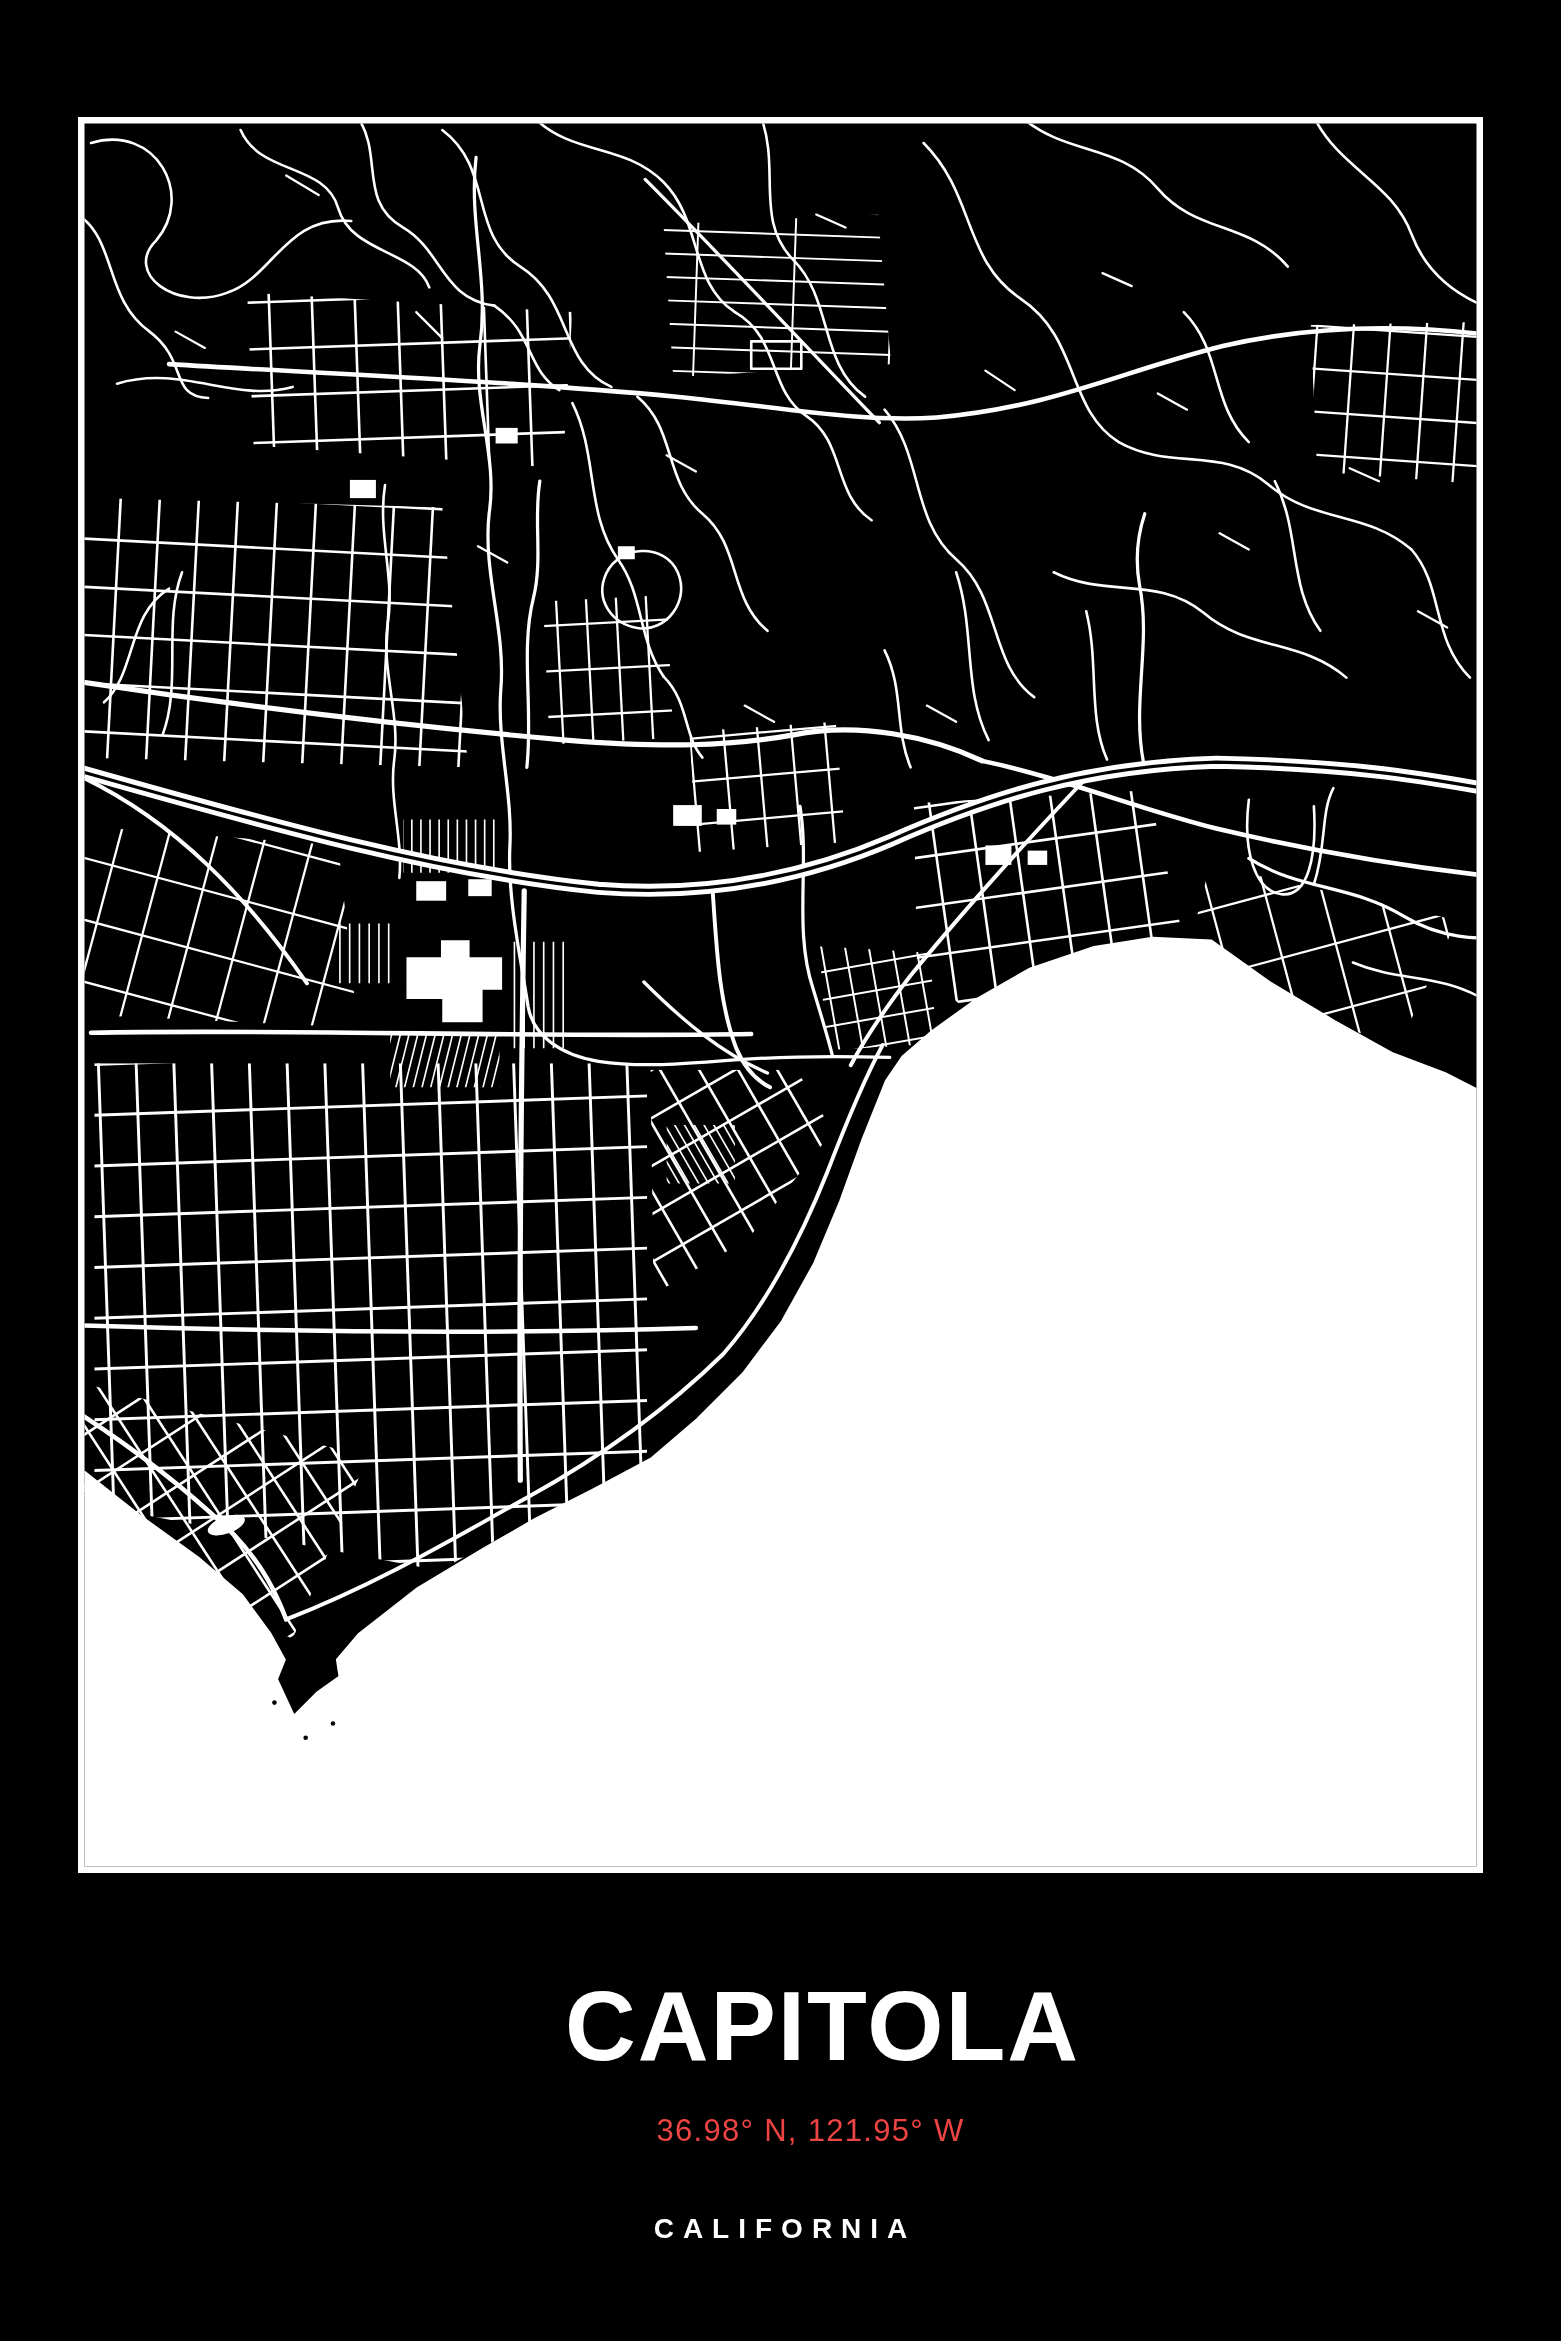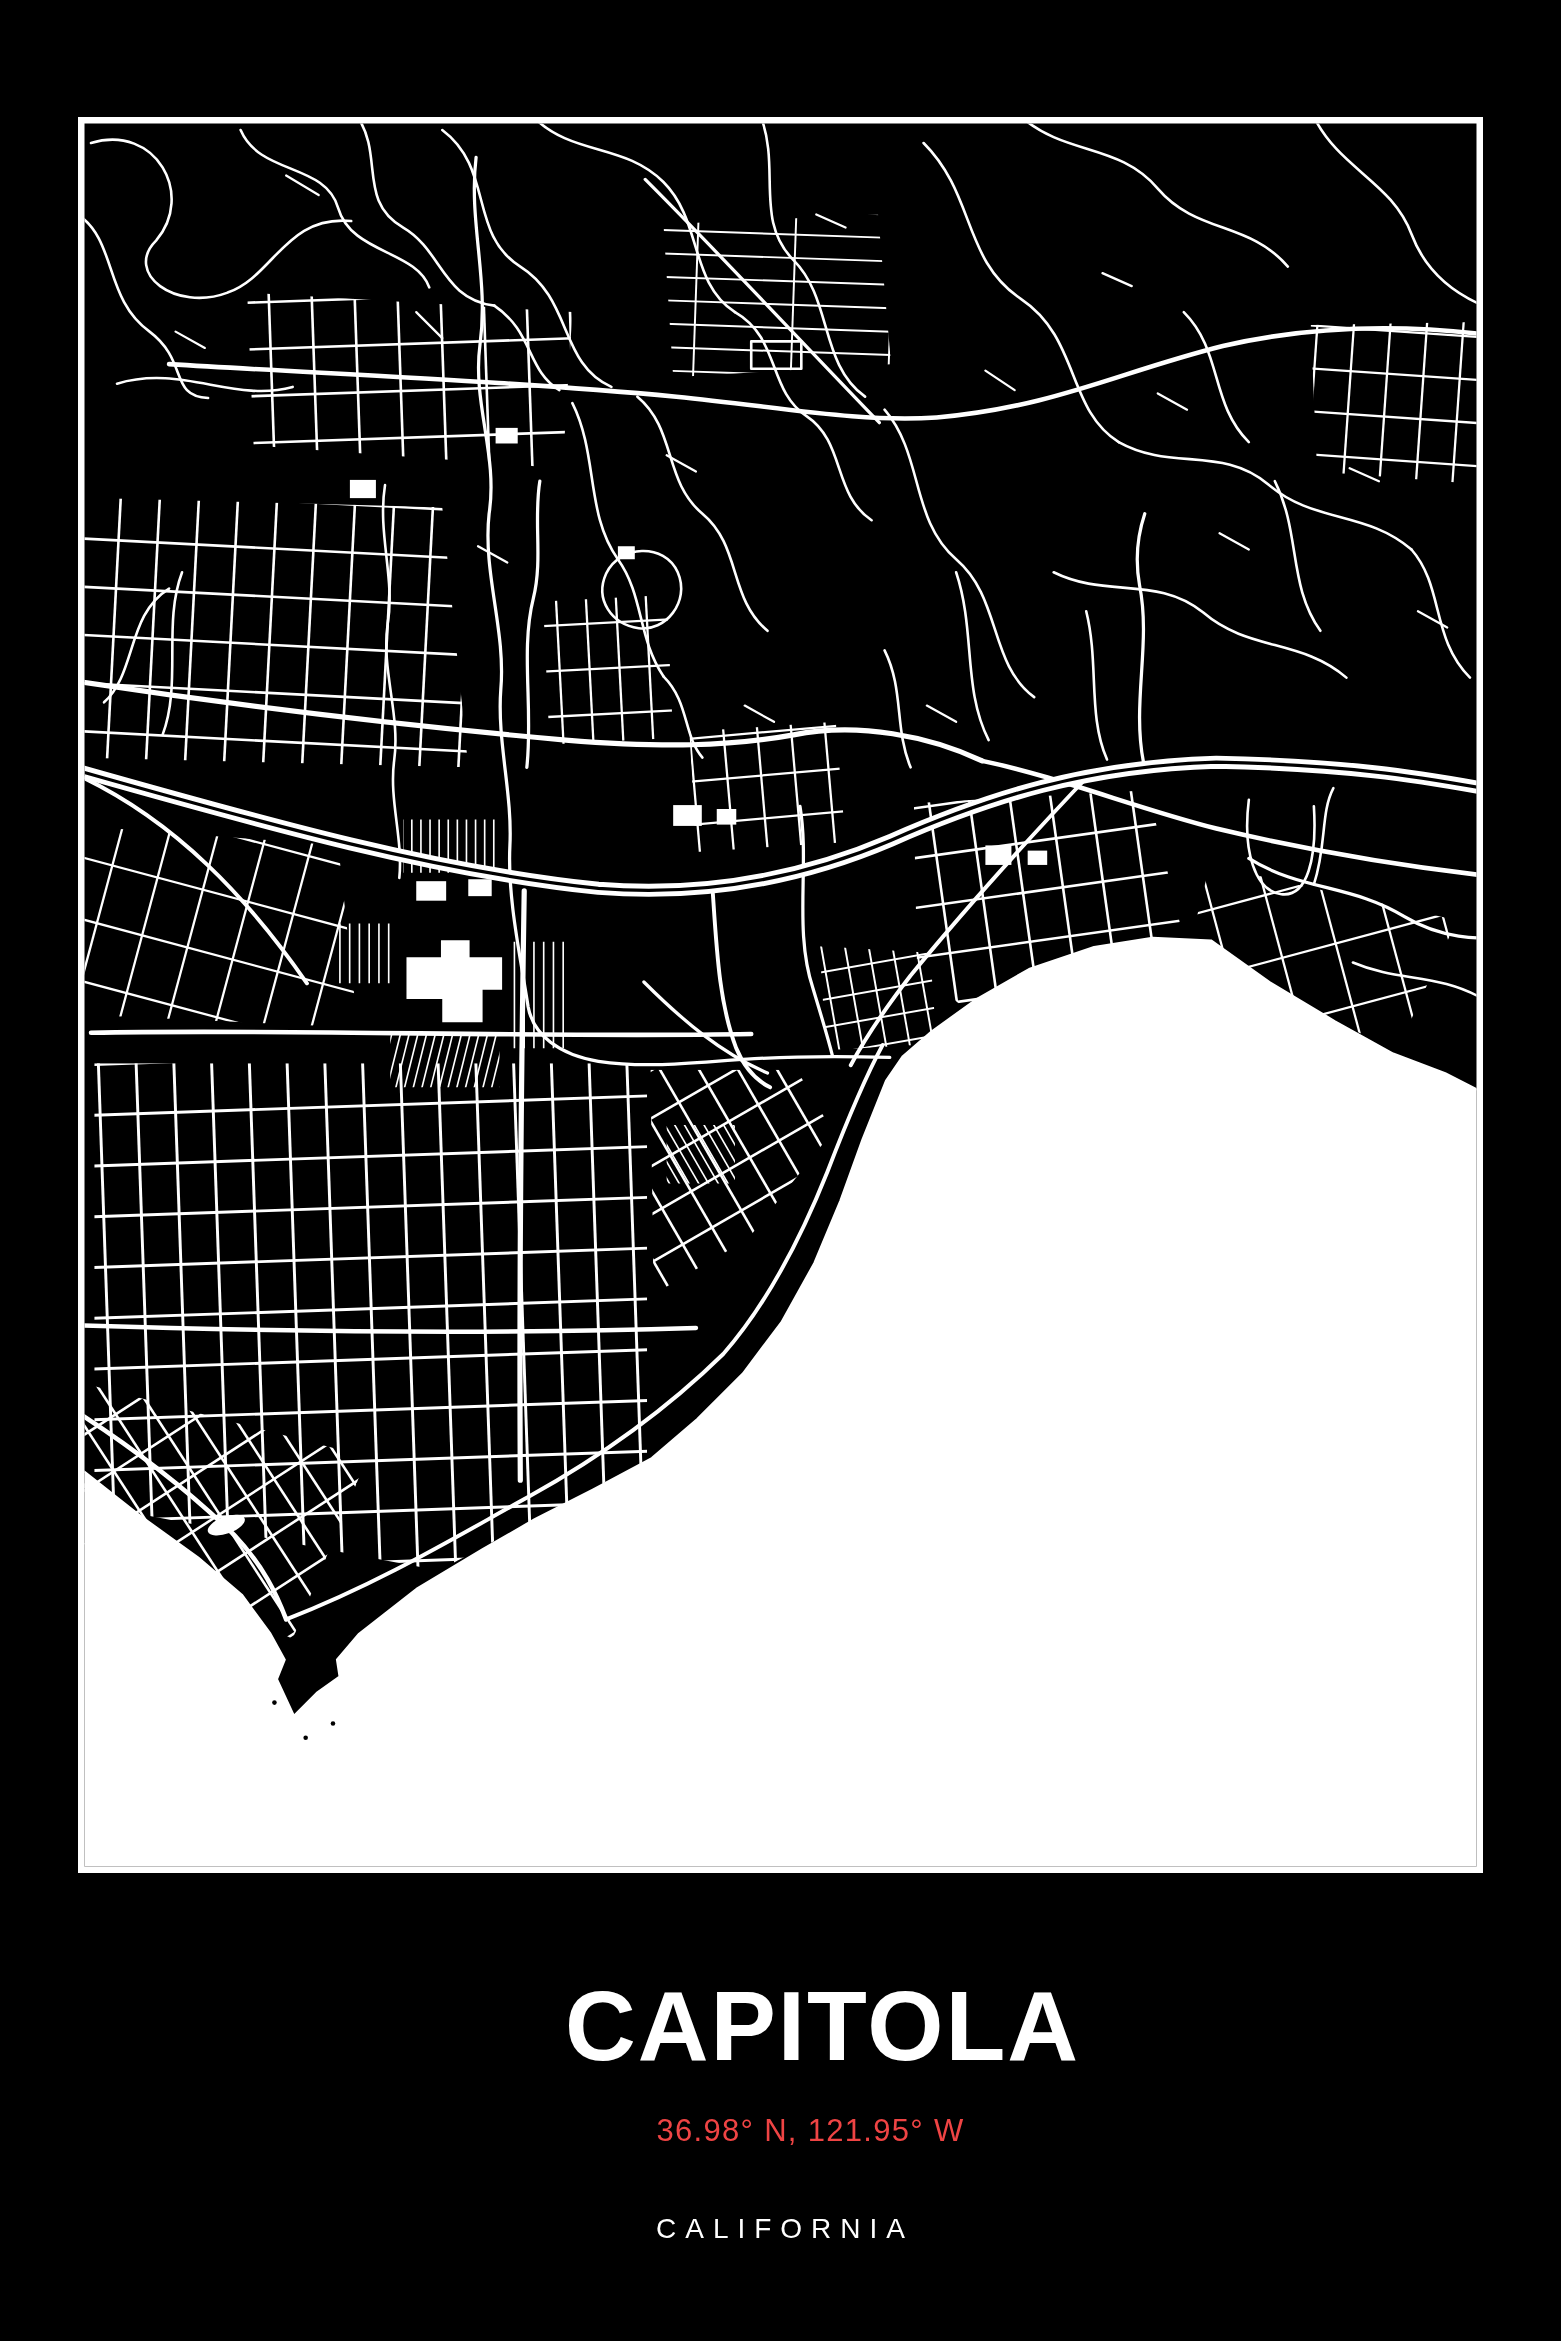--- a/index.html
+++ b/index.html
@@ -16,21 +16,21 @@
   .caption{
     position:absolute;left:0;width:1561px;text-align:center;color:#fff;
   }
   .title{
     top:1974px;font-size:98px;line-height:104px;font-weight:700;letter-spacing:2px;margin-left:42px;
   }
   .coords{
     top:2113px;font-size:31px;line-height:36px;font-weight:400;letter-spacing:1.3px;
   }
   .region{
-    top:2212px;font-size:28px;line-height:34px;font-weight:400;letter-spacing:9px;text-indent:9px;
+    top:2212px;font-size:28px;line-height:34px;font-weight:700;letter-spacing:9px;text-indent:9px;
   }
 </style>
 </head>
 <body>
 
 <div class="map-frame">
   <svg id="city-map" xmlns="http://www.w3.org/2000/svg" preserveAspectRatio="none" viewBox="0 0 2160 2700">
       <defs>
         <clipPath id="mapclip">
           <rect x="10" y="10" width="2140" height="2680"></rect>

